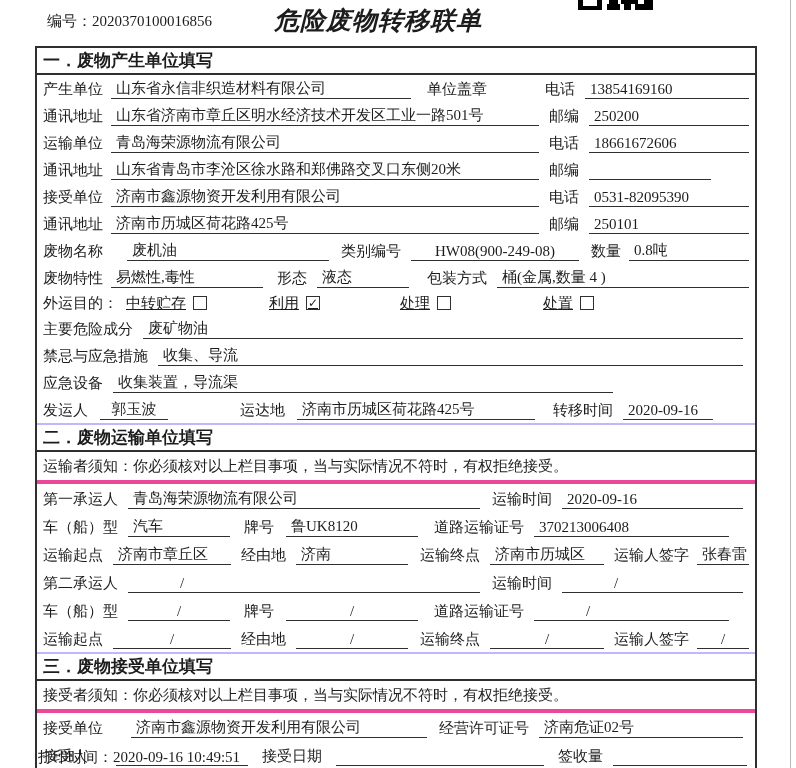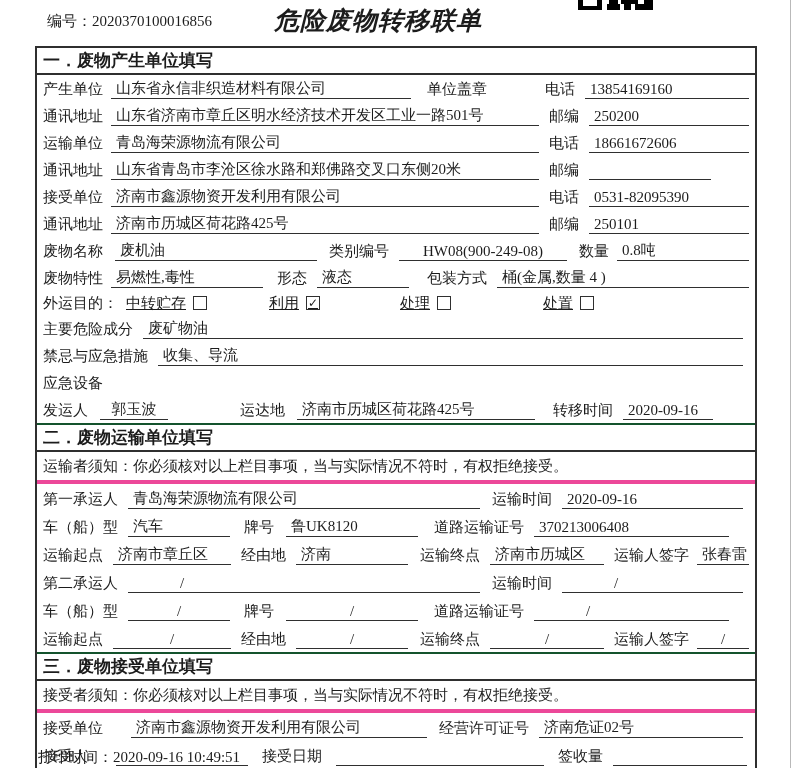--- a/index.html
+++ b/index.html
@@ -4,21 +4,21 @@
 <style>
   html,body{margin:0;padding:0;width:796px;height:768px;background:#fff;overflow:hidden;}
   body{font-family:"Liberation Serif","DejaVu Serif",serif;color:#1c1c1c;font-size:15px;}
   .abs{position:absolute;}
   #doc-number{left:47px;top:12px;font-size:15px;}
   #doc-title{left:0;right:40px;top:4px;text-align:center;font-size:25px;font-weight:bold;letter-spacing:1px;font-style:italic;}
   #qr-frag{left:578px;top:0;}
   #edge-line{left:790px;top:0;width:1px;height:768px;background:#b9b9b9;}
   #form-table{left:35px;top:46px;width:722px;border:2px solid #2f2f2f;box-sizing:border-box;background:#fff;}
   .sec-h{font-weight:bold;font-size:17px;height:25px;line-height:25px;padding:0 6px;border-bottom:2px solid #2f2f2f;}
-  .sec-h.mid{border-top:2px solid #14532d;}
+  .sec-h.mid{border-top:2px solid #c4b5fd;}
   .notice{height:28px;line-height:28px;padding:0 6px;border-bottom:4px solid #ec4899;}
   .row{display:flex;align-items:flex-end;height:24px;padding:0 6px 3px 6px;}
   .row25{height:25px;}
   .ckrow{align-items:center;padding-bottom:0;}
   .lbl{white-space:nowrap;flex:0 0 auto;}
   .val{border-bottom:1px solid #2f2f2f;white-space:nowrap;padding:0 5px;box-sizing:border-box;flex:0 0 auto;min-height:18px;overflow:hidden;}
   .grow{flex:1 1 auto;}
   .ctr{text-align:center;}
   .sl{padding-left:52px;}
   .ck{display:inline-flex;align-items:center;flex:0 0 auto;text-decoration:underline;}
@@ -91,21 +91,21 @@
 
   <div class="row">
     <span class="lbl">通讯地址</span>
     <span class="val grow" style="margin-left:8px;margin-right:10px;">济南市历城区荷花路425号</span>
     <span class="lbl">邮编</span>
     <span class="val" style="width:160px;margin-left:10px;">250101</span>
   </div>
 
   <div class="row">
     <span class="lbl">废物名称</span>
-    <span class="val" style="width:202px;margin-left:12px;">废机油</span>
+    <span class="val" style="width:202px;margin-left:24px;">废机油</span>
     <span class="lbl" style="margin-left:12px;">类别编号</span>
     <span class="val ctr" style="width:168px;margin-left:10px;">HW08(900-249-08)</span>
     <span class="lbl" style="margin-left:12px;">数量</span>
     <span class="val grow" style="margin-left:8px;">0.8吨</span>
   </div>
 
   <div class="row">
     <span class="lbl">废物特性</span>
     <span class="val" style="width:152px;margin-left:8px;">易燃性,毒性</span>
     <span class="lbl" style="margin-left:14px;">形态</span>
@@ -147,20 +147,21 @@
     <span class="val grow" style="margin-left:10px;margin-right:6px;">废矿物油</span>
   </div>
 
   <div class="row">
     <span class="lbl">禁忌与应急措施</span>
     <span class="val grow" style="margin-left:10px;margin-right:6px;">收集、导流</span>
   </div>
 
   <div class="row">
     <span class="lbl">应急设备</span>
+    <span class="val" style="width:500px;margin-left:10px;">收集装置，导流渠</span>
   </div>
 
   <div class="row">
     <span class="lbl">发运人</span>
     <span class="val ctr" style="width:68px;margin-left:12px;">郭玉波</span>
     <span class="lbl" style="margin-left:72px;">运达地</span>
     <span class="val" style="width:238px;margin-left:12px;">济南市历城区荷花路425号</span>
     <span class="lbl" style="margin-left:18px;">转移时间</span>
     <span class="val grow" style="margin-left:10px;margin-right:36px;">2020-09-16</span>
   </div>

